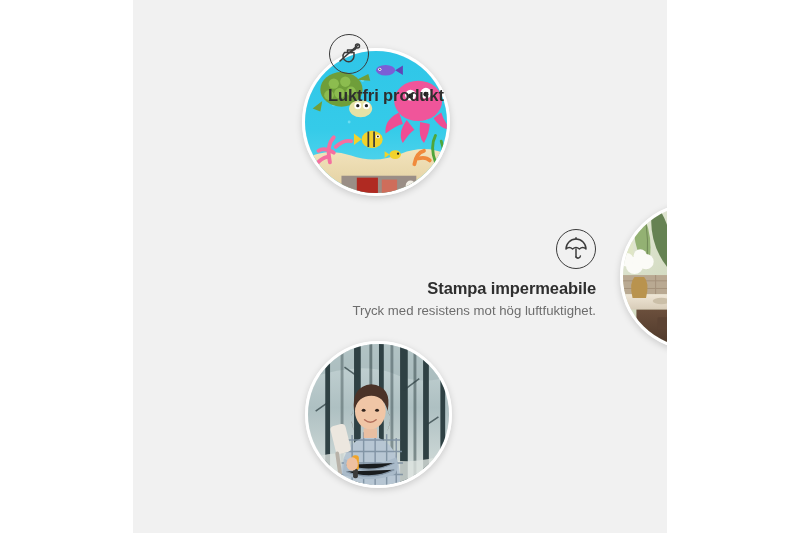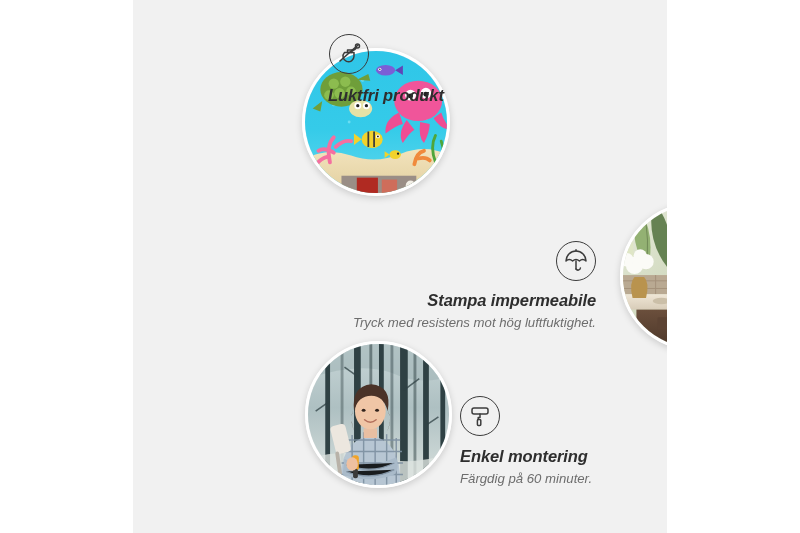--- a/index.html
+++ b/index.html
@@ -10,21 +10,20 @@
     overflow: hidden;
     background: #ffffff;
     font-family: "Liberation Sans", sans-serif;
   }
 
   #screenshot {
     position: relative;
     width: 800px;
     height: 501px;
     background: #ffffff;
-    font-style: italic;
   }
 
   
   .panel {
     position: absolute;
     left: 133px;
     top: 0;
     width: 534px;
     height: 533px;
     background: #f1f1f1;
@@ -72,21 +71,21 @@
 
   
   #block1 { left: 195px; top: 34px; width: 300px; }
   #block1 .icon-badge { margin-left: 1px; }
   #block1 .f-title { margin-top: 11px; }
   #block1 .f-body  { margin-top: 5px; width: 276px; }
 
   #photo1 { left: 169px; top: 48px; width: 148px; height: 148px; }
 
   
-  #block2 { left: 205px; top: 241px; width: 258px; text-align: right; }
+  #block2 { left: 205px; top: 229px; width: 258px; text-align: right; }
   #block2 .badge-row { display: flex; justify-content: flex-end; }
   #block2 .f-title { margin-top: 9px; }
   #block2 .f-body  { margin-top: 3px; }
 
   #photo2 { left: 487px; top: 203px; width: 147px; height: 147px; }
 
   
   #block3 { left: 327px; top: 396px; width: 240px; }
   #block3 .f-title { margin-top: 10px; }
   #block3 .f-body  { margin-top: 3px; }
@@ -380,26 +379,15 @@
           <rect x="26" y="84" width="16" height="30" rx="4" transform="rotate(-14 34 99)" fill="#ece7df"></rect>
           <rect x="30" y="112" width="4" height="26" rx="2" transform="rotate(-8 32 125)" fill="#b8b2a8"></rect>
 
           <rect x="46" y="116" width="7" height="16" rx="3" fill="#f0a42a"></rect>
           <rect x="47" y="130" width="5" height="10" rx="2" fill="#3a3a3a"></rect>
           <ellipse cx="46" cy="125" rx="6" ry="7" fill="#eec0a0"></ellipse>
         </g>
       </svg>
     </div>
 
-    <div class="feature" id="block3">
-      <div class="icon-badge">
-        <svg width="26" height="26" viewBox="0 0 26 26" fill="none" stroke="#3c3c3c" stroke-width="1.5" stroke-linecap="round" stroke-linejoin="round">
-          <rect x="5" y="5" width="16" height="6" rx="2"></rect>
-          <path d="M13 11 v3.5 h-1.8 v2"></path>
-          <rect x="10.4" y="16.5" width="3.4" height="6" rx="1"></rect>
-        </svg>
-      </div>
-      <div class="f-title">Enkel montering</div>
-      <div class="f-body">Färgdig på 60 minuter.</div>
-    </div>
 
   </div>
 </div>
 
 </body></html>

